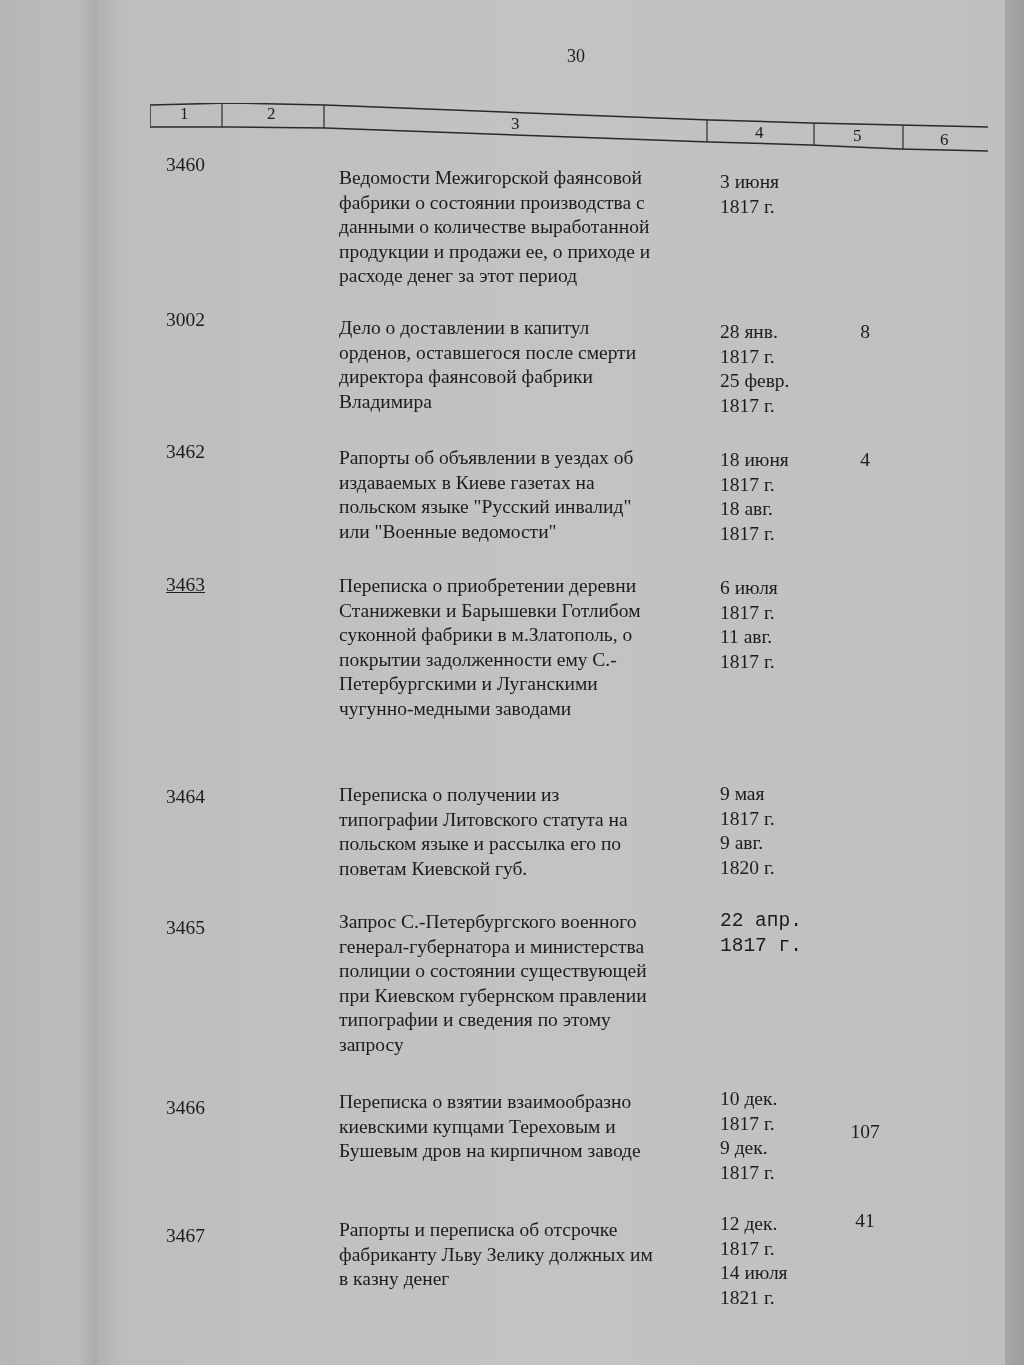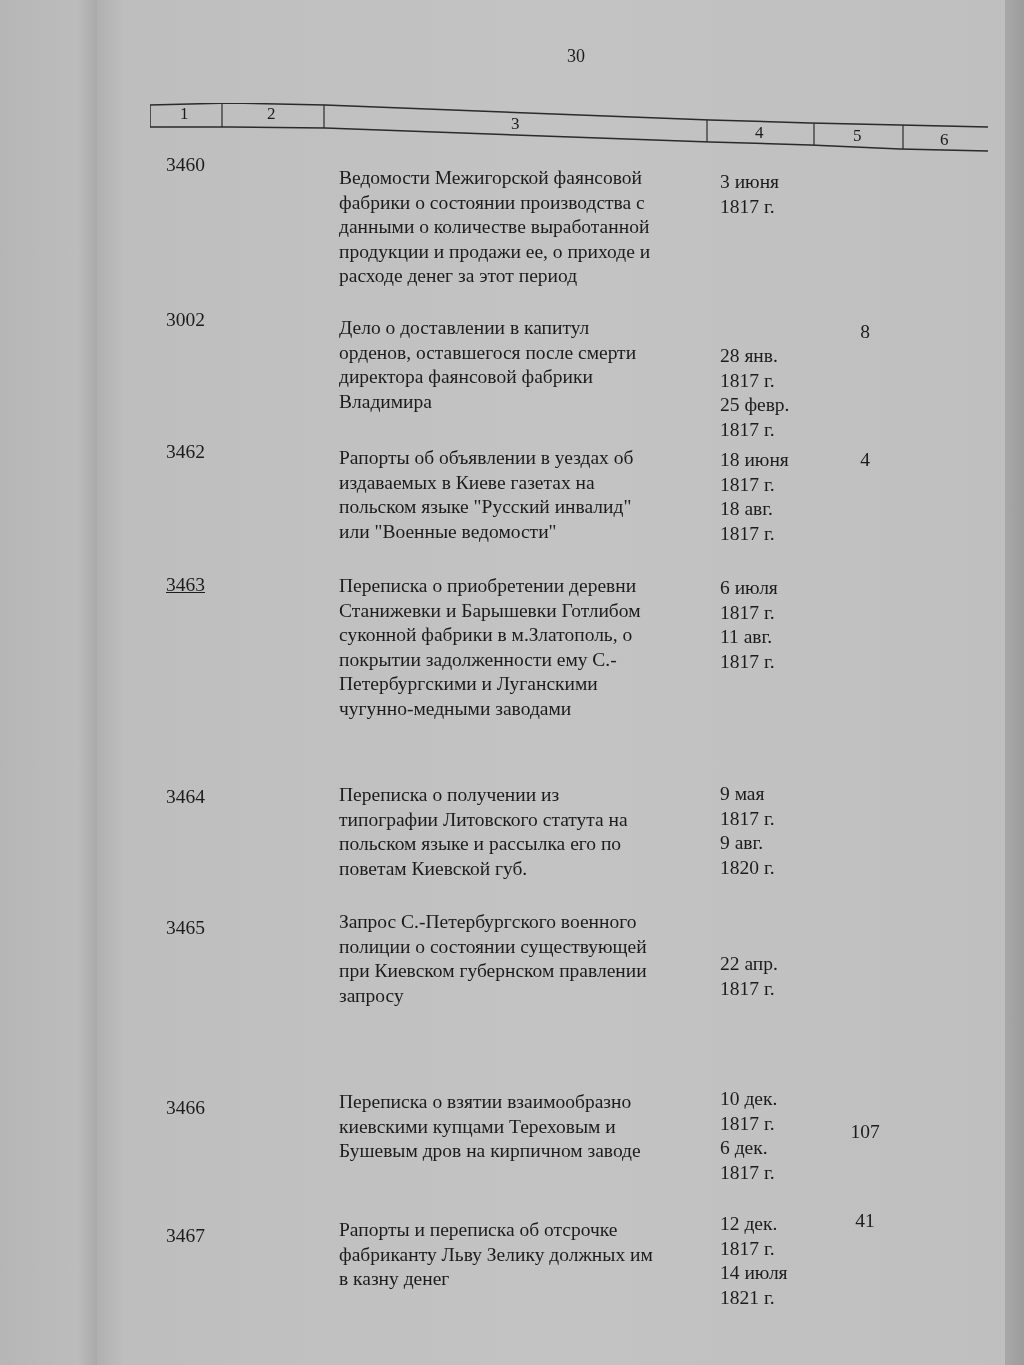--- a/index.html
+++ b/index.html
@@ -86,21 +86,21 @@
 </div>
 
 <div>
   <div class="entry col-num" style="top:308px;">3002</div>
   <div class="entry col-title" style="top:316px;">
     <span class="line">Дело о доставлении в капитул</span>
     <span class="line">орденов, оставшегося после смерти</span>
     <span class="line">директора фаянсовой фабрики</span>
     <span class="line">Владимира</span>
   </div>
-  <div class="entry col-date" style="top:320px;margin-top:24px;">
+  <div class="entry col-date" style="top:320px;">
     <span class="line">28 янв.</span>
     <span class="line">1817 г.</span>
     <span class="line">25 февр.</span>
     <span class="line">1817 г.</span>
   </div>
   <div class="entry col-count" style="top:320px;">8</div>
 </div>
 
 <div>
   <div class="entry col-num" style="top:440px;">3462</div>
@@ -152,42 +152,44 @@
     <span class="line">9 авг.</span>
     <span class="line">1820 г.</span>
   </div>
   <div class="entry col-count" style="top:782px;"></div>
 </div>
 
 <div>
   <div class="entry col-num" style="top:916px;">3465</div>
   <div class="entry col-title" style="top:910px;">
     <span class="line">Запрос С.-Петербургского военного</span>
+    <span class="line">генерал-губернатора и министерства</span>
     <span class="line">полиции о состоянии существующей</span>
     <span class="line">при Киевском губернском правлении</span>
+    <span class="line">типографии и сведения по этому</span>
     <span class="line">запросу</span>
   </div>
-  <div class="entry col-date" style="top:952px;">
+  <div class="entry col-date" style="top:909px;font-family:Liberation Mono, monospace;">
     <span class="line">22 апр.</span>
     <span class="line">1817 г.</span>
   </div>
   <div class="entry col-count" style="top:909px;"></div>
 </div>
 
 <div>
   <div class="entry col-num" style="top:1096px;">3466</div>
   <div class="entry col-title" style="top:1090px;">
     <span class="line">Переписка о взятии взаимообразно</span>
     <span class="line">киевскими купцами Тереховым и</span>
     <span class="line">Бушевым дров на кирпичном заводе</span>
   </div>
   <div class="entry col-date" style="top:1087px;">
     <span class="line">10 дек.</span>
     <span class="line">1817 г.</span>
-    <span class="line">6 дек.</span>
+    <span class="line">9 дек.</span>
     <span class="line">1817 г.</span>
   </div>
   <div class="entry col-count" style="top:1108px;margin-top:12px;">107</div>
 </div>
 
 <div>
   <div class="entry col-num" style="top:1224px;">3467</div>
   <div class="entry col-title" style="top:1218px;">
     <span class="line">Рапорты и переписка об отсрочке</span>
     <span class="line">фабриканту Льву Зелику должных им</span>

